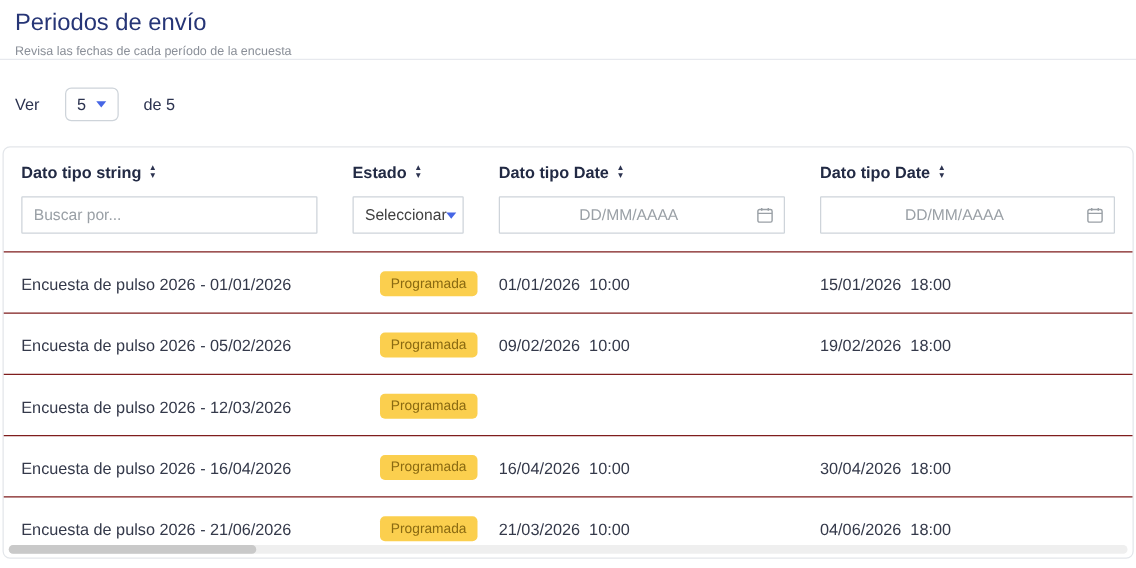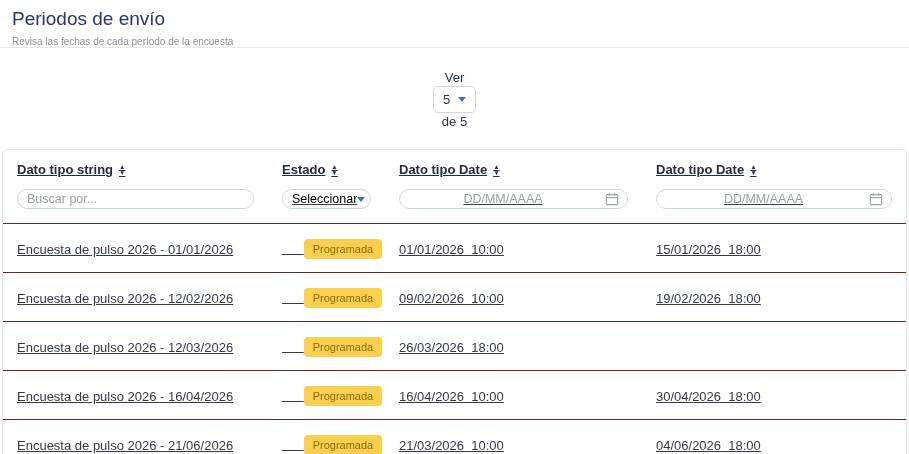--- a/index.html
+++ b/index.html
@@ -22,25 +22,24 @@
   }
   .page-subtitle {
     font-size: 10px;
     color: #8a8f98;
   }
   .divider { border: none; border-top: 1px solid #e7e9ee; }
 
   
   .pager-row {
     display: flex; align-items: center;
-    gap: 1px;
+    gap: 20px;
     padding: 22px 12px 20px 12px;
     font-size: 13px;
     color: #2c3350;
-    flex-direction: column;
   }
   .page-size-select {
     display: inline-flex; align-items: center; gap: 8px;
     border: 1px solid #ced4da; border-radius: 5px;
     padding: 5px 9px;
     background: #fff;
     cursor: pointer;
     font-size: 13px;
     color: #2c3350;
   }
@@ -65,44 +64,44 @@
     grid-template-columns: 265px 117px 257px 1fr;
     align-items: center;
   }
   .t-head { padding: 12px 0 10px 0; }
   .t-head .t-cell {
     font-size: 13px;
     font-weight: bold;
     color: #222a44;
     display: flex; align-items: center; gap: 6px;
   }
-  .t-cell { padding: 0 14px 0 14px; font-size: 13px; text-decoration: underline; }
+  .t-cell { padding: 0 14px 0 14px; font-size: 13px; }
   .sort-icon {
     display: inline-flex; flex-direction: column; align-items: center;
     font-size: 6.5px; line-height: 5.5px; color: #2c3350;
     cursor: pointer;
   }
 
   
   .t-filters { padding: 2px 0 14px 0; }
   .text-input, .date-input, .select-input {
     width: 100%;
-    height: 20px;
+    height: 30px;
     border: 1px solid #ced4da;
-    border-radius: 12px;
+    border-radius: 1px;
     font-size: 12.5px;
     color: #3b3f48;
     background: #fff;
     padding: 0 9px;
     font-family: "Liberation Sans", sans-serif;
   }
   .text-input::placeholder, .date-input::placeholder { color: #9aa0a6; }
   .select-input {
     display: flex; align-items: center; justify-content: space-between;
-    color: #000000; cursor: pointer;
+    color: #404040; cursor: pointer;
   }
   .date-field { position: relative; display: flex; align-items: center; }
   .date-field .date-input { padding-right: 30px; text-align: center; }
   .calendar-icon {
     position: absolute; right: 9px;
     width: 14px; height: 14px;
     color: #9aa0a6;
     pointer-events: auto; cursor: pointer;
     display: inline-flex;
   }
@@ -234,34 +233,33 @@
   <div class="t-row">
     <div class="t-cell">Encuesta de pulso 2026 - 01/01/2026</div>
     <div class="t-cell">
       <span class="status-badge">Programada</span>
     </div>
     <div class="t-cell">01/01/2026  10:00</div>
     <div class="t-cell">15/01/2026  18:00</div>
   </div>
 
   <div class="t-row">
-    <div class="t-cell">Encuesta de pulso 2026 - 12/02/2026</div>
+    <div class="t-cell">Encuesta de pulso 2026 - 05/02/2026</div>
     <div class="t-cell">
       <span class="status-badge">Programada</span>
     </div>
     <div class="t-cell">09/02/2026  10:00</div>
     <div class="t-cell">19/02/2026  18:00</div>
   </div>
 
   <div class="t-row">
     <div class="t-cell">Encuesta de pulso 2026 - 12/03/2026</div>
     <div class="t-cell">
       <span class="status-badge">Programada</span>
     </div>
-    <div class="t-cell">26/03/2026  18:00</div>
   </div>
 
   <div class="t-row">
     <div class="t-cell">Encuesta de pulso 2026 - 16/04/2026</div>
     <div class="t-cell">
       <span class="status-badge">Programada</span>
     </div>
     <div class="t-cell">16/04/2026  10:00</div>
     <div class="t-cell">30/04/2026  18:00</div>
   </div>

